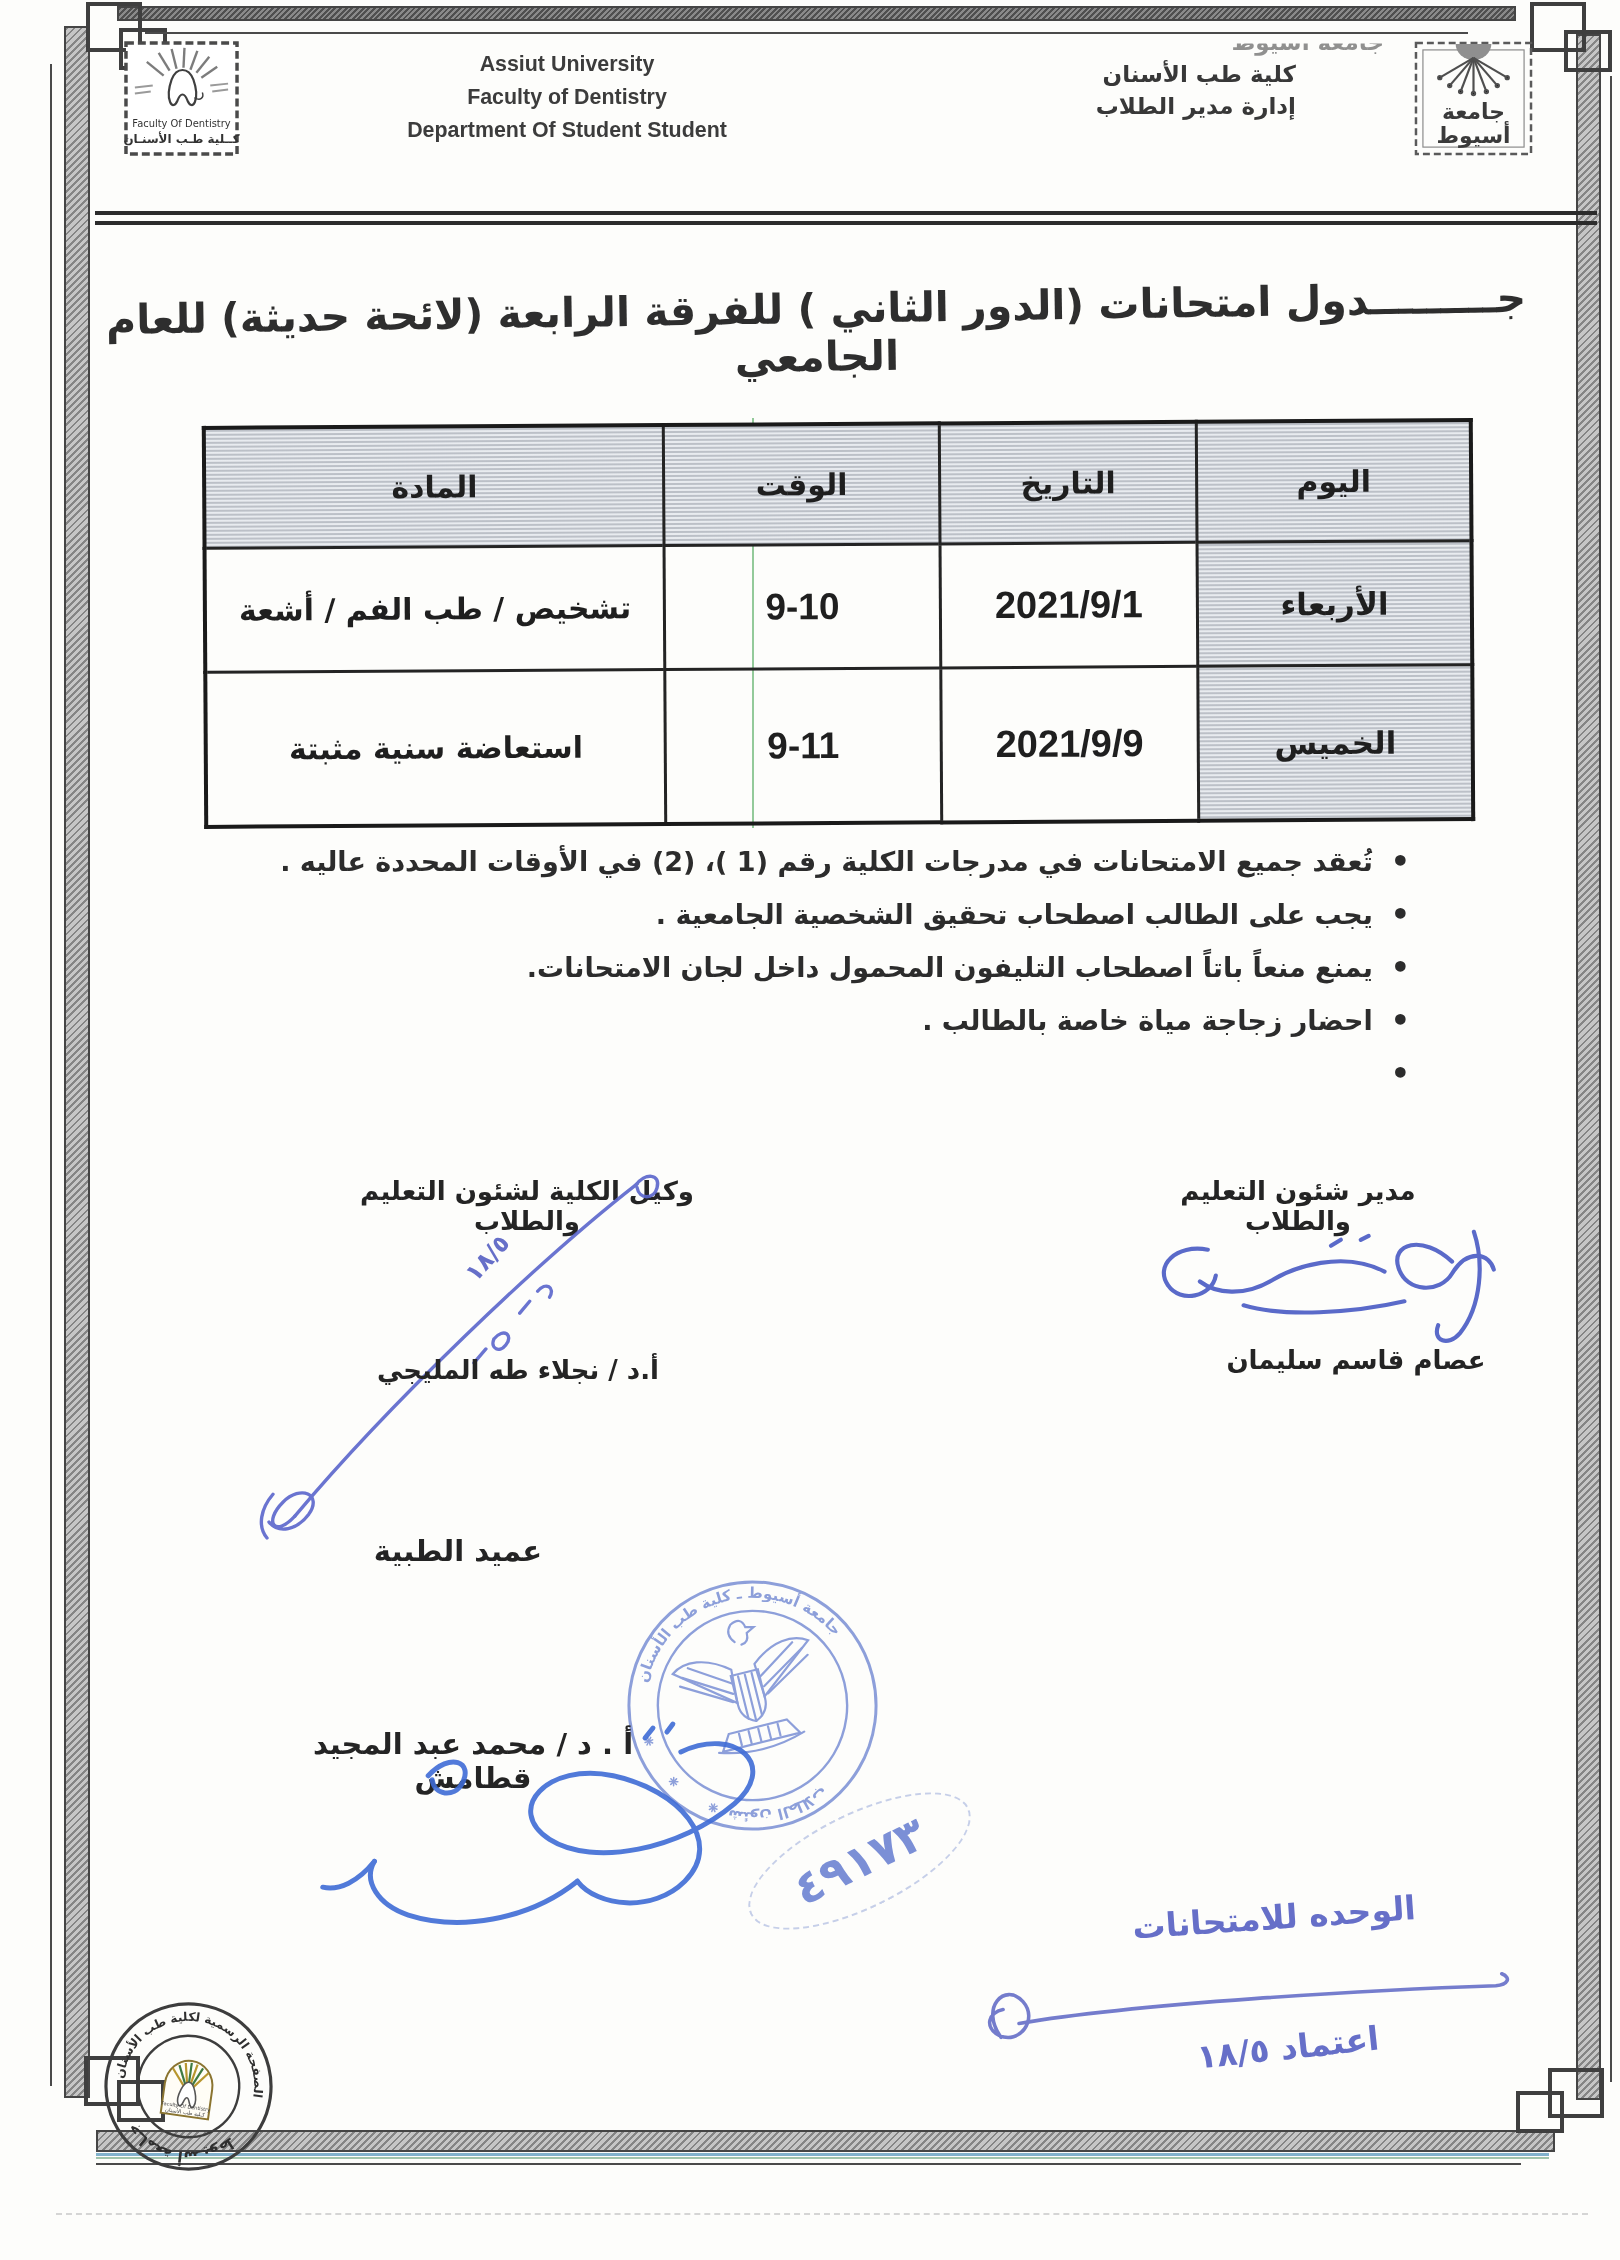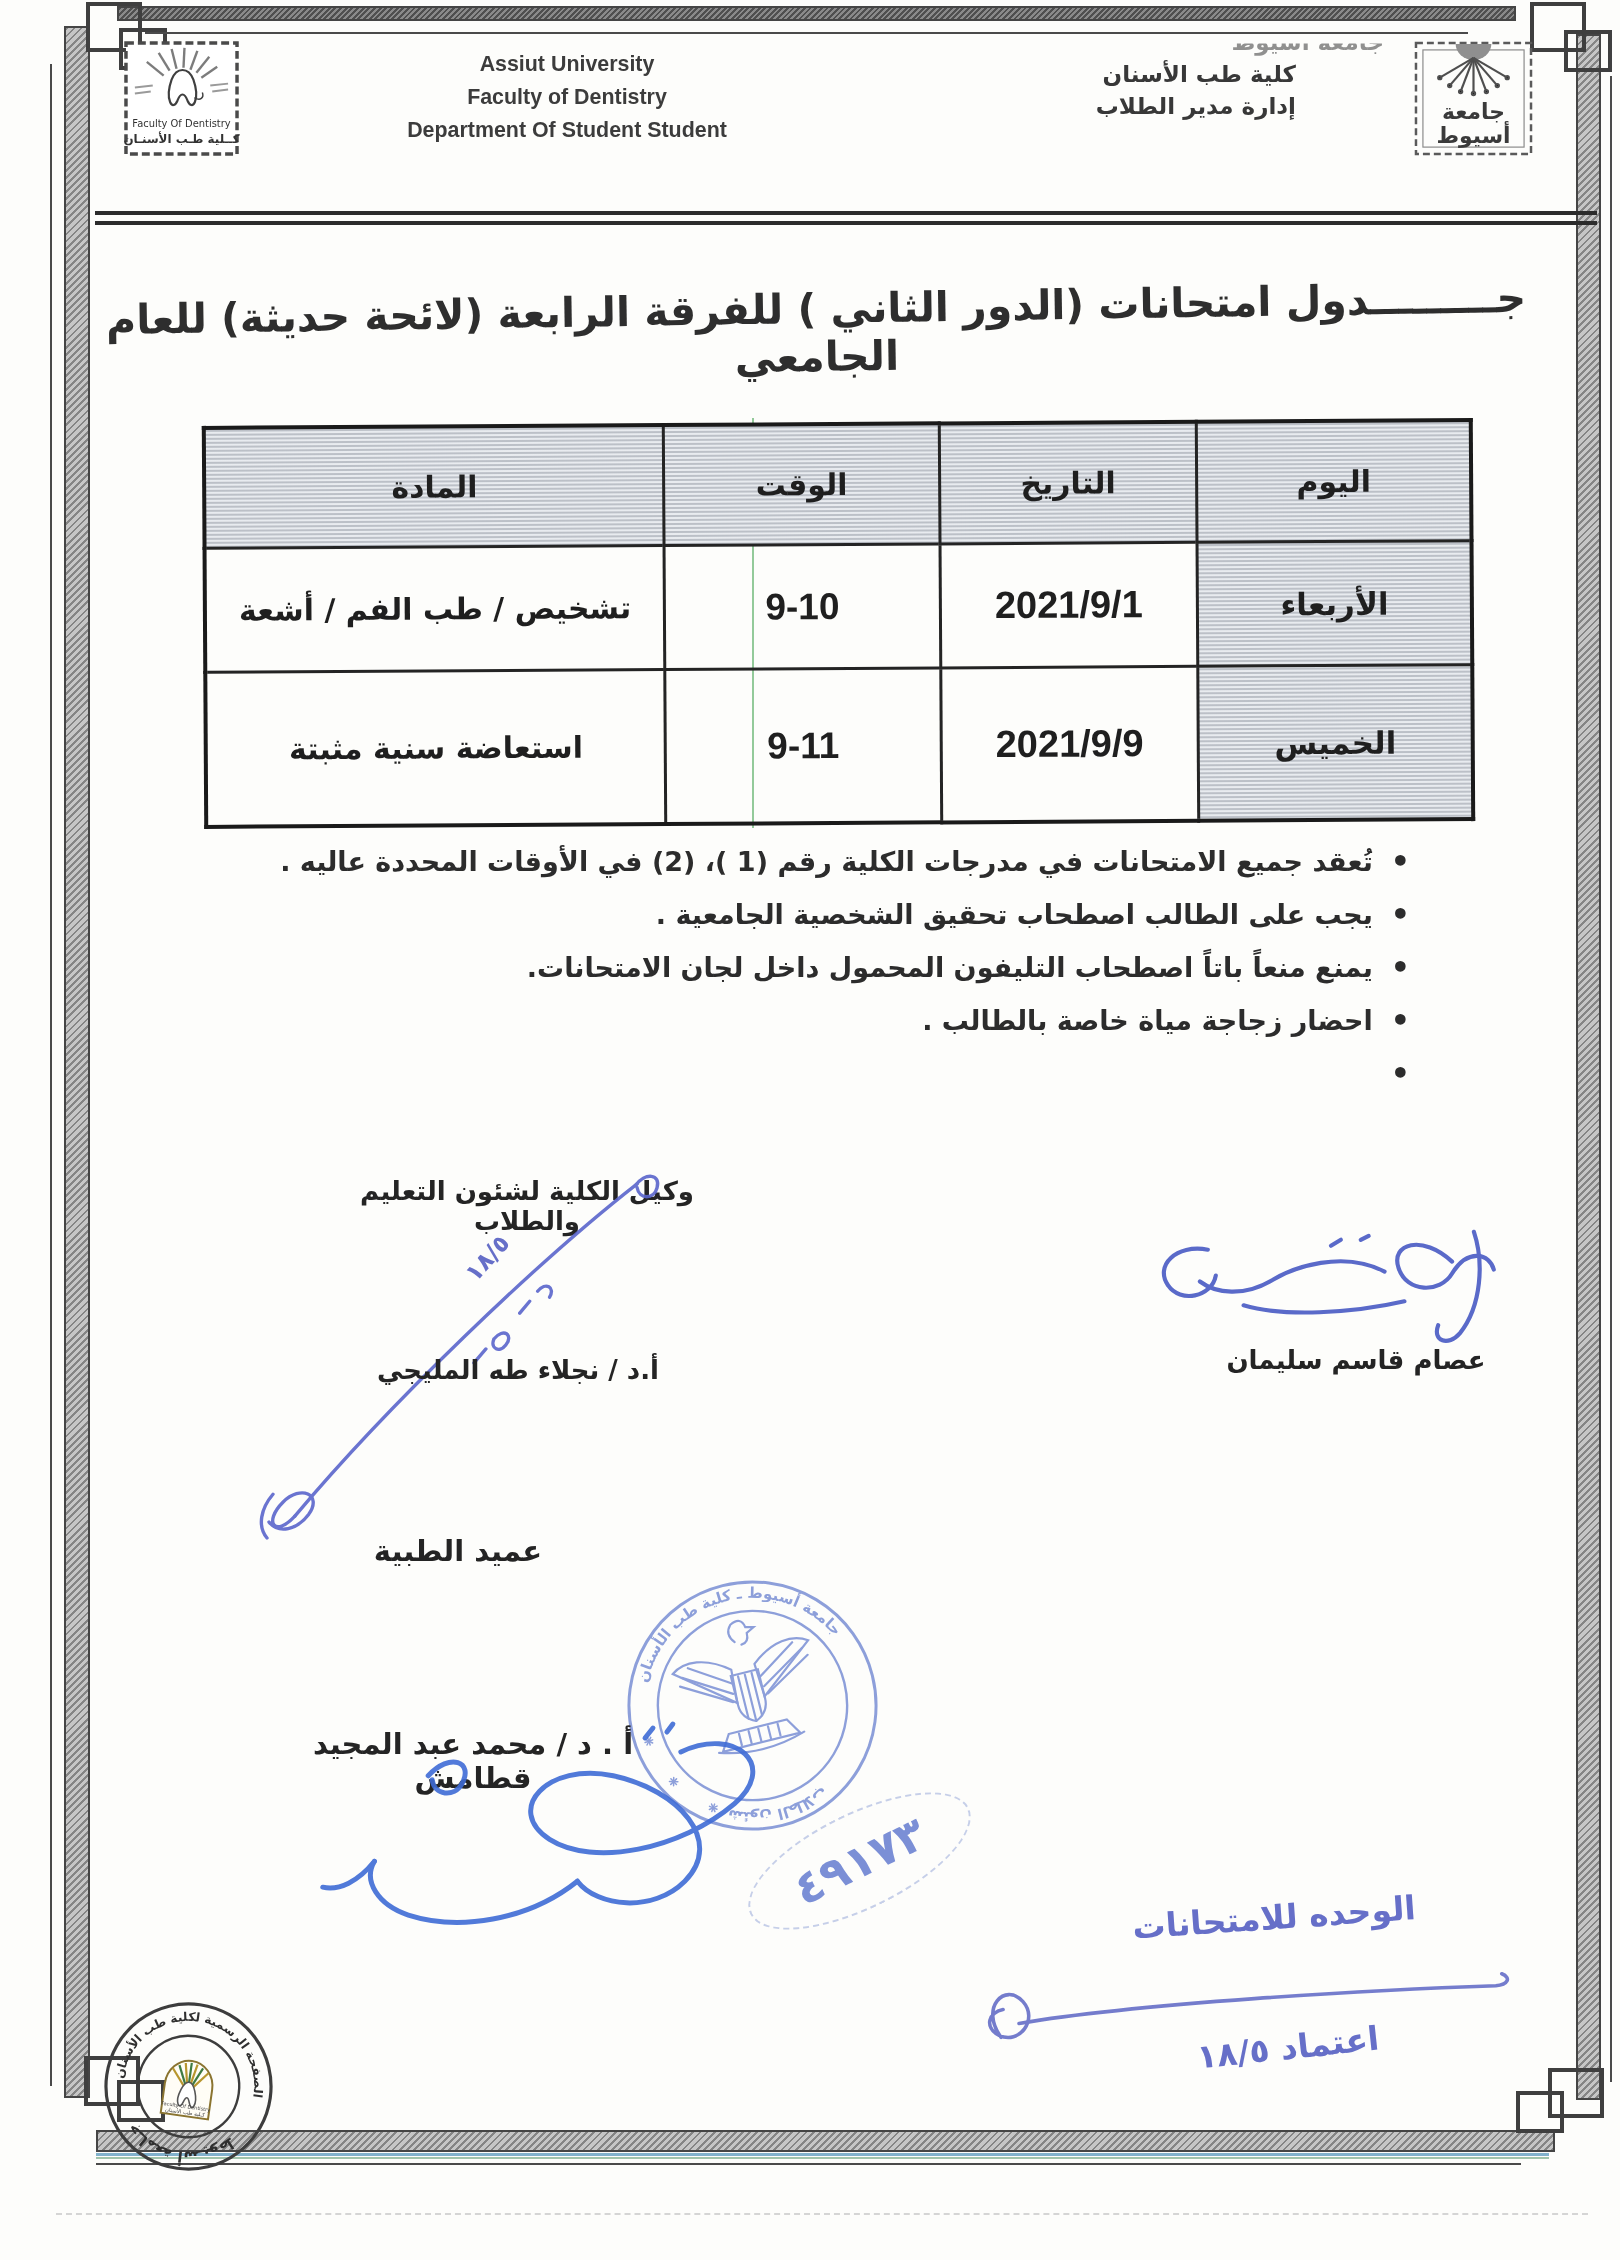--- a/index.html
+++ b/index.html
@@ -190,20 +190,21 @@
       </div>
     <div class="note">
         <span class="bullet">•</span>
         <span>احضار زجاجة مياة خاصة بالطالب .</span>
       </div>
     <div class="note">
         <span class="bullet">•</span>
       </div>
   </div>
 
+  <div class="sig-label" style="left:1134px;top:1176px;width:328px;font-size:26px">مدير شئون التعليم والطلاب</div>
   <svg class="blue-svg" style="left:1124px;top:1210px" width="398" height="139" viewBox="0 0 400 140">
     <g stroke="#4d5ec5" stroke-width="4.2" fill="none" stroke-linecap="round" opacity=".92">
       <path d="M 352,22 C 362,52 360,96 338,124 C 326,138 310,132 316,116"></path>
       <path d="M 330,52 C 300,24 268,34 276,58 C 284,84 318,84 330,64 C 346,38 368,44 372,60"></path>
       <path d="M 262,62 C 220,40 170,58 150,70 C 120,88 92,84 76,72"></path>
       <path d="M 84,40 C 52,34 30,56 44,76 C 56,94 88,88 92,66"></path>
       <path d="M 120,96 C 160,108 230,104 282,92"></path>
       <path d="M 208,36 l 10,-6 M 238,30 l 8,-4"></path>
     </g>
   </svg>

